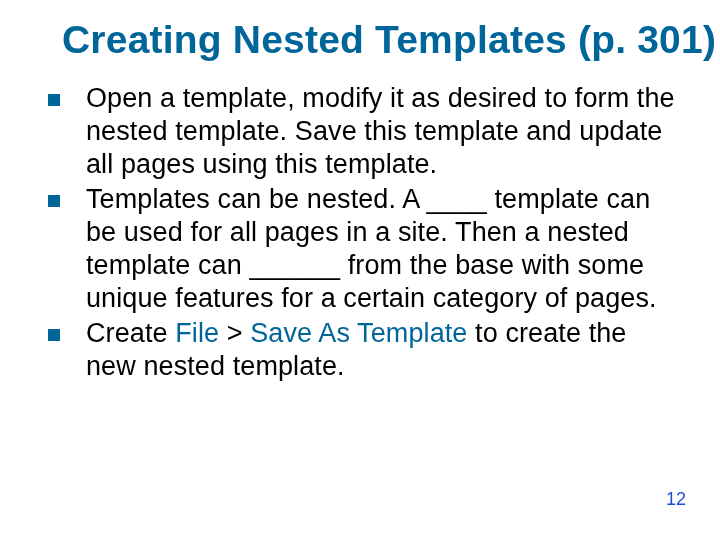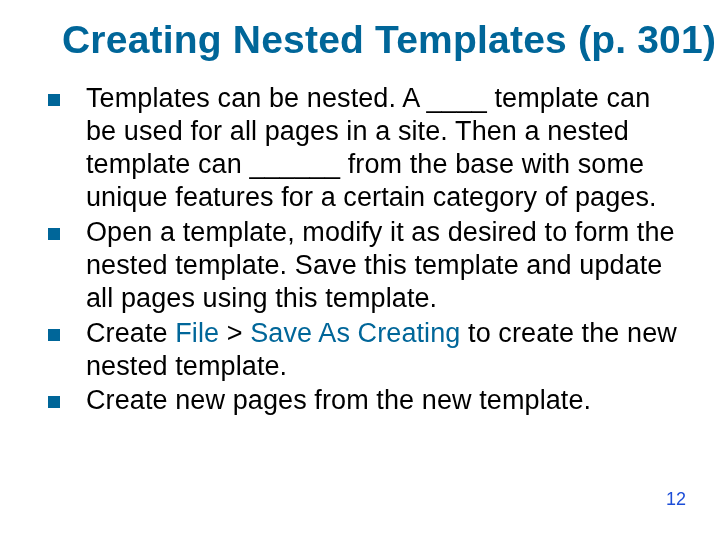--- a/index.html
+++ b/index.html
@@ -61,42 +61,36 @@
 <body>
 
 <div class="slide">
   <h1 class="title">Creating Nested Templates (p. 301)</h1>
 
   <div class="body">
 
     <div class="item">
       <div class="bullet"></div>
       <div class="text">
-        <span>Templates can be nested. A ____ template can be used for all pages in a site. Then a nested template can ______ from the base with some unique features for a certain category of pages.</span>
+        <span>Open a template, modify it as desired to form the nested template. Save this template and update all pages using this template.</span>
       </div>
     </div>
 
     <div class="item">
       <div class="bullet"></div>
       <div class="text">
-        <span>Open a template, modify it as desired to form the nested template. Save this template and update all pages using this template.</span>
+        <span>Templates can be nested. A ____ template can be used for all pages in a site. Then a nested template can ______ from the base with some unique features for a certain category of pages.</span>
       </div>
     </div>
 
 
     <div class="item">
       <div class="bullet"></div>
       <div class="text">
-        <span>Create </span><span class="hl">File</span><span> &gt; </span><span class="hl">Save As Creating</span><span> to create the new nested template.</span>
+        <span>Create </span><span class="hl">File</span><span> &gt; </span><span class="hl">Save As Template</span><span> to create the new nested template.</span>
       </div>
     </div>
 
-    <div class="item">
-      <div class="bullet"></div>
-      <div class="text">
-        <span>Create new pages from the new template.</span>
-      </div>
-    </div>
 
   </div>
 
   <div class="slidenum">12</div>
 </div>
 
 </body></html>

